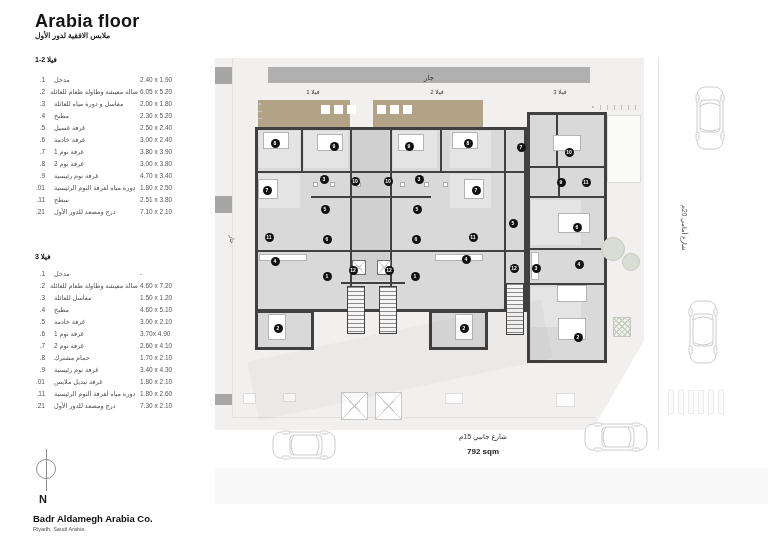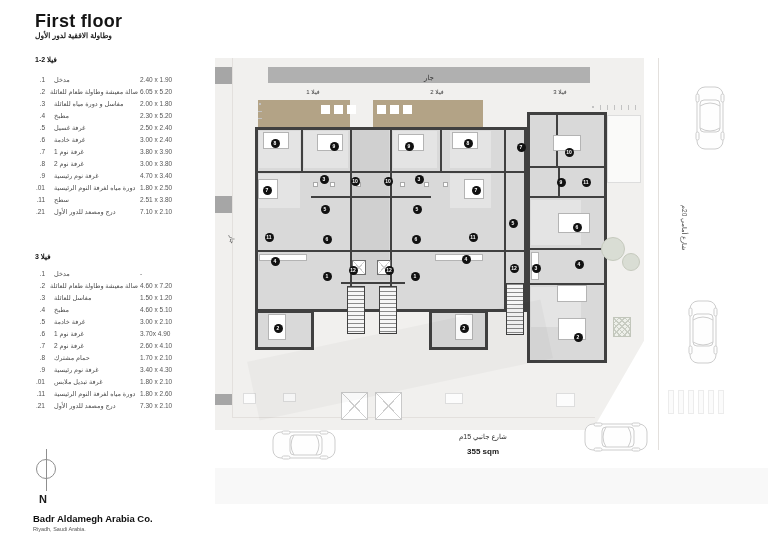--- a/index.html
+++ b/index.html
@@ -69,22 +69,22 @@
   <path d="M5 20 Q15 14 25 20" fill="none"></path>
   <path d="M5 42 Q15 48 25 42" fill="none"></path>
   <rect x="1" y="8" width="3" height="8" rx="1.5"></rect>
         <rect x="26" y="8" width="3" height="8" rx="1.5"></rect>
   <rect x="1" y="46" width="3" height="8" rx="1.5"></rect>
         <rect x="26" y="46" width="3" height="8" rx="1.5"></rect>
 </g>
     </defs>
   </svg>
 
-<div class="abs title">First floor</div>
-<div class="abs subtitle">وطاولة الافقية لدور الأول</div>
+<div class="abs title">Arabia floor</div>
+<div class="abs subtitle">ملابس الافقية لدور الأول</div>
 
 <div class="abs legend-head" style="left:35px;top:56px">فيلا 2-1</div>
 <div class="abs legend" style="top:76px">
 
     <div class="lrow">
       <span class="no">.1</span>
       <span class="nm">مدخل</span>
       <span class="dm">2.40 x 1.90</span>
     </div>
 
@@ -356,21 +356,21 @@
     <use href="#car"></use>
   </svg>
 <div class="abs" style="left:289px;top:413px;width:30px;height:64px;transform:rotate(90deg)"><svg width="30" height="64">
       <use href="#car"></use>
     </svg></div>
 <div class="abs" style="left:601px;top:405px;width:30px;height:64px;transform:rotate(90deg)"><svg width="30" height="64">
       <use href="#car"></use>
     </svg></div>
 
 <div class="abs street-label" style="left:383px;top:433px;width:200px">شارع جانبي 15م</div>
-<div class="abs area-label" style="left:383px;top:447px;width:200px">355 sqm</div>
+<div class="abs area-label" style="left:383px;top:447px;width:200px">792 sqm</div>
 <div class="abs front-street">شارع أمامي 20م</div>
 
 <div class="abs" style="left:0;top:0;width:768px;height:543px;pointer-events:none">
     <div class="badge" style="left: 270.5px; top: 138.5px;">8</div>
     <div class="badge" style="left: 329.5px; top: 141.5px;">9</div>
     <div class="badge" style="left: 319.5px; top: 174.5px;">3</div>
     <div class="badge" style="left: 350.5px; top: 176.5px;">10</div>
     <div class="badge" style="left: 262.5px; top: 185.5px;">7</div>
     <div class="badge" style="left: 320.5px; top: 204.5px;">5</div>
     <div class="badge" style="left: 264.5px; top: 232.5px;">11</div>

